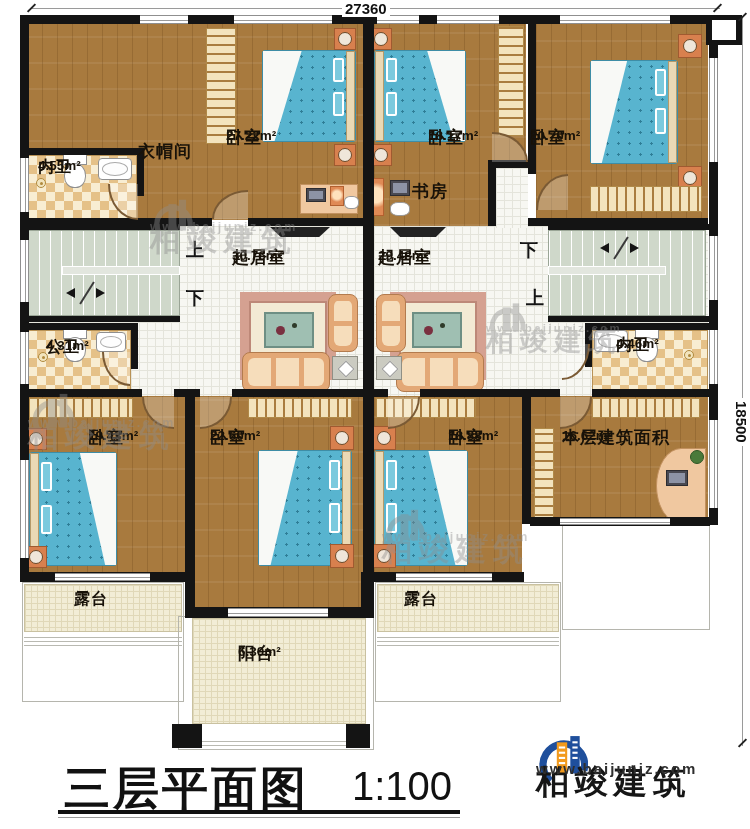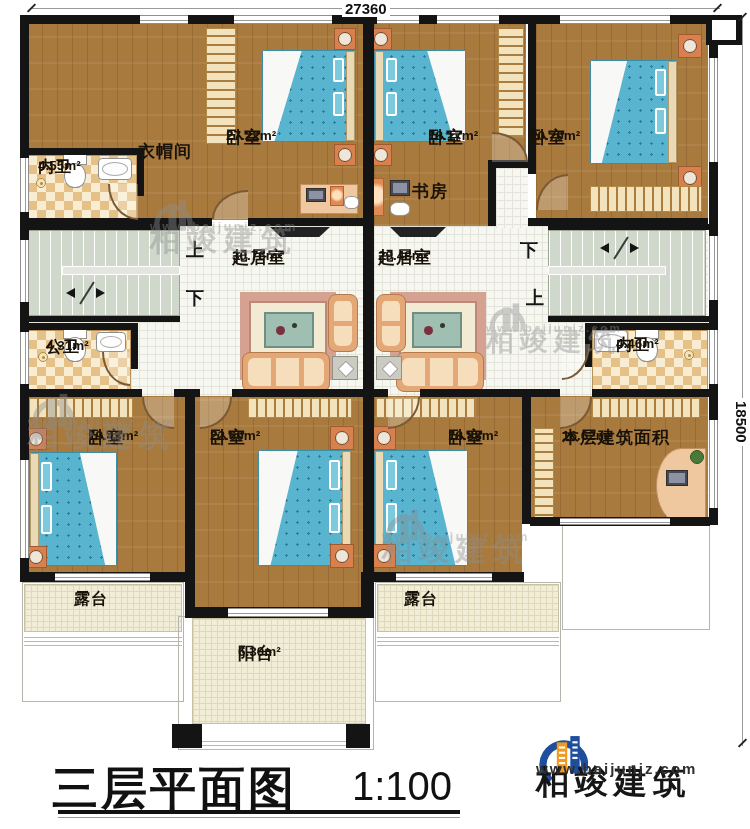--- a/index.html
+++ b/index.html
@@ -455,21 +455,21 @@
         <path d="M14 45 A19 19 0 1 1 45 36" fill="none" stroke="#8e8e8e" stroke-width="6"></path>
         <rect x="21" y="8" width="9" height="30" fill="#8e8e8e"></rect>
         <rect x="33" y="3" width="8" height="35" fill="#8e8e8e"></rect>
       </svg>
     <span class="wm-col">
         <span class="wm-brand">柏竣建筑</span>
     <span class="wm-site">www.baijunjz.com</span>
       </span>
   </div>
 
-  <div class="title" style="left:52px;top:758px;text-align:right;">三层平面图</div>
+  <div class="title" style="left:64px;top:758px;text-align:right;">三层平面图</div>
   <div class="scale" style="left:352px;top:764px;text-align:right;">1:100</div>
   <div style="left:58px;top:810px;width:402px;height:4px;background:#111;"></div>
   <div style="left:58px;top:817px;width:402px;height:1px;background:#9a9a9a;"></div>
 
   <div class="logo" style="left:532px;top:760px;background:#fff;padding-left:4px;">
     <svg width="52" height="56" viewBox="0 0 50 52">
       <path d="M14 46 A20 20 0 1 1 46 36" fill="none" stroke="#1f4f9c" stroke-width="7"></path>
       <rect x="20" y="9" width="10" height="30" fill="#f29a1d"></rect>
       <rect x="33" y="3" width="9" height="36" fill="#1f4f9c"></rect>
       <rect x="22" y="13" width="6" height="2" fill="#fff"></rect>

